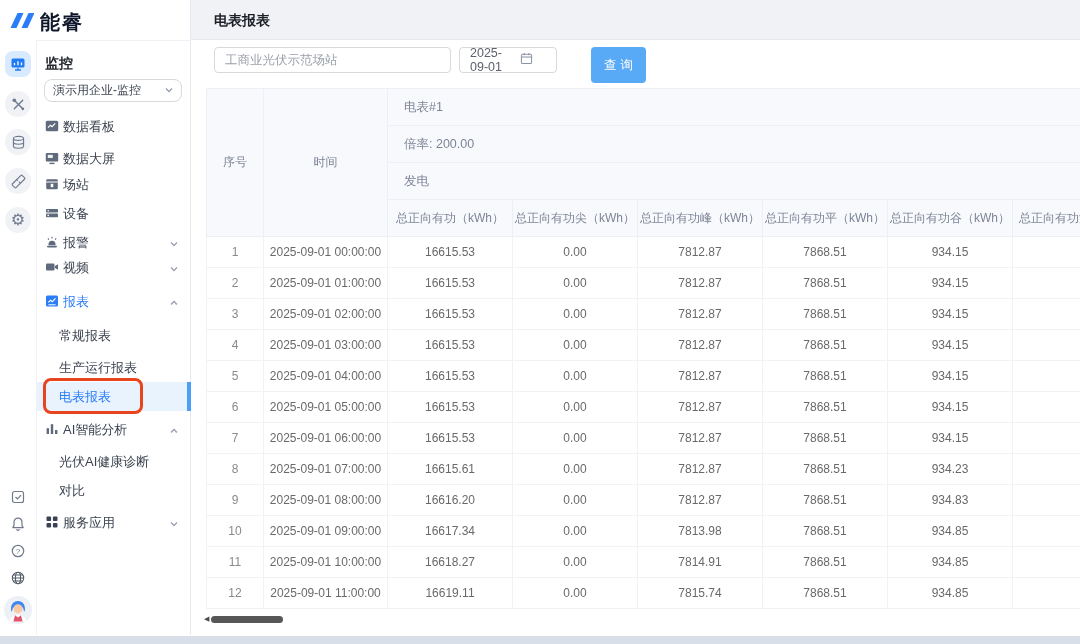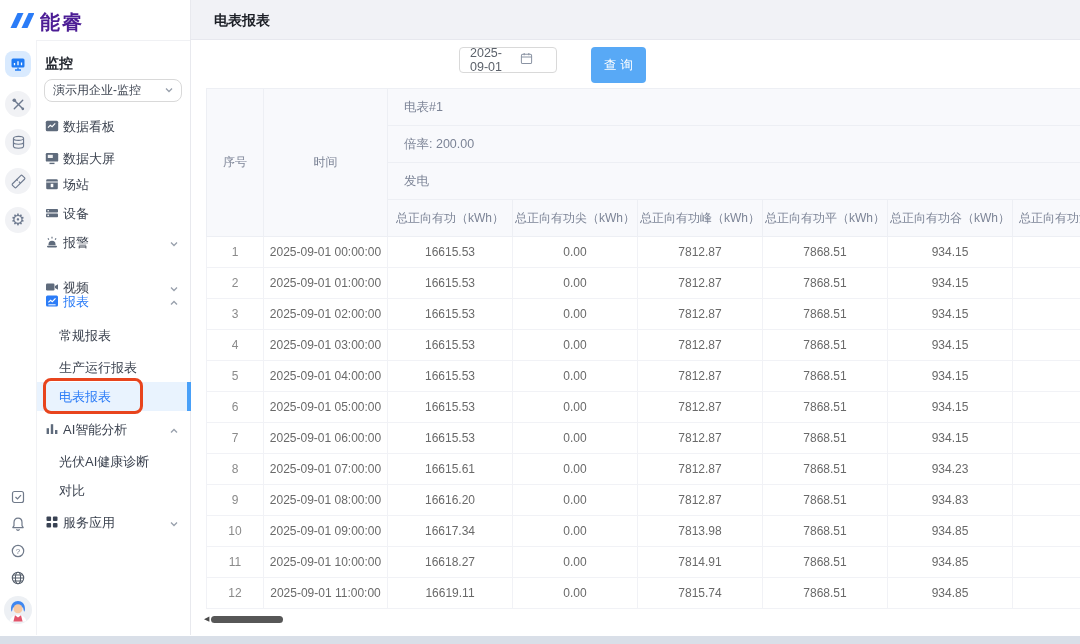--- a/index.html
+++ b/index.html
@@ -2,21 +2,21 @@
 <html><head>
 <meta charset="utf-8">
 <style>
 *{margin:0;padding:0;box-sizing:border-box}
 html,body{width:1080px;height:644px;overflow:hidden;background:#fff;
   font-family:"Liberation Sans","DejaVu Sans",sans-serif;font-size:13px;color:#333}
 .app{position:relative;width:1080px;height:644px;background:#fff}
 
 
 .logo{position:absolute;left:10px;top:9px;height:26px;display:flex;align-items:center;gap:6px;z-index:6}
-.logo .name{font-size:20px;font-weight:bold;color:#4c1d95;letter-spacing:2px}
+.logo .name{font-size:20px;font-weight:bold;color:#0f172a;letter-spacing:2px}
 
 
 .rail{position:absolute;left:0;top:40px;width:36px;height:595px;background:#fff;z-index:4}
 .rail-btn{position:absolute;left:5px;width:26px;height:26px;display:flex;align-items:center;justify-content:center;border-radius:50%;background:#f1f2f5;cursor:pointer}
 .rail-btn.active{background:#d9eafe;border-radius:8px}
 .rail-btn.bare{background:transparent}
 .rail-btn .glyph{font-size:16px;color:#6e7a8f;line-height:1}
 .rail-btn svg{display:block}
 
 
@@ -218,21 +218,21 @@
               <path d="M3.5 9.2a3.5 3.5 0 117 0v1.1h-7z" fill="#5f6b7c"></path>
               <rect x="2" y="10.8" width="10" height="1.6" rx="0.8" fill="#5f6b7c"></rect>
               <path d="M7 1.8v1.6M2.9 3.4l1 1.2M11.1 3.4l-1 1.2" stroke="#5f6b7c" stroke-width="1.1"></path>
             </svg>
           </span>
           <span class="mlabel">报警</span>
           <span class="chev"><svg width="10" height="10" viewBox="0 0 10 10" fill="none" stroke="#98a0ac" stroke-width="1.3">
               <path d="M2 3.5l3 3 3-3"></path>
             </svg></span>
         </div>
-        <div class="mitem" style="top: 232px;">
+        <div class="mitem" style="top: 212px;">
           <span class="micon">
             <svg width="14" height="14" viewBox="0 0 14 14">
               <rect x="1" y="3.5" width="8.5" height="7" rx="1.2" fill="#5f6b7c"></rect>
               <path d="M10 6l3-1.8v5.6L10 8z" fill="#5f6b7c"></path>
             </svg>
           </span>
           <span class="mlabel">视频</span>
           <span class="chev"><svg width="10" height="10" viewBox="0 0 10 10" fill="none" stroke="#98a0ac" stroke-width="1.3">
               <path d="M2 3.5l3 3 3-3"></path>
             </svg></span>
@@ -294,20 +294,23 @@
         </div>
       </div>
     <div class="annotation"></div>
   </div>
 
   <div class="main">
     <div class="topbar">
       <span class="ptitle">电表报表</span>
     </div>
 
+    <div class="station-input">
+      <span>工商业光伏示范场站</span>
+    </div>
     <div class="date-picker">
       <span>2025-09-01</span>
       <span><svg width="13" height="13" viewBox="0 0 14 14" fill="none" stroke="#8a93a3" stroke-width="1.1">
             <rect x="1.5" y="2.5" width="11" height="10" rx="1.5"></rect>
             <path d="M1.5 5.5h11M4.5 1.2v2.2M9.5 1.2v2.2"></path>
           </svg></span>
     </div>
     <button class="query-btn">查询</button>
 
     <div class="table-wrap">

